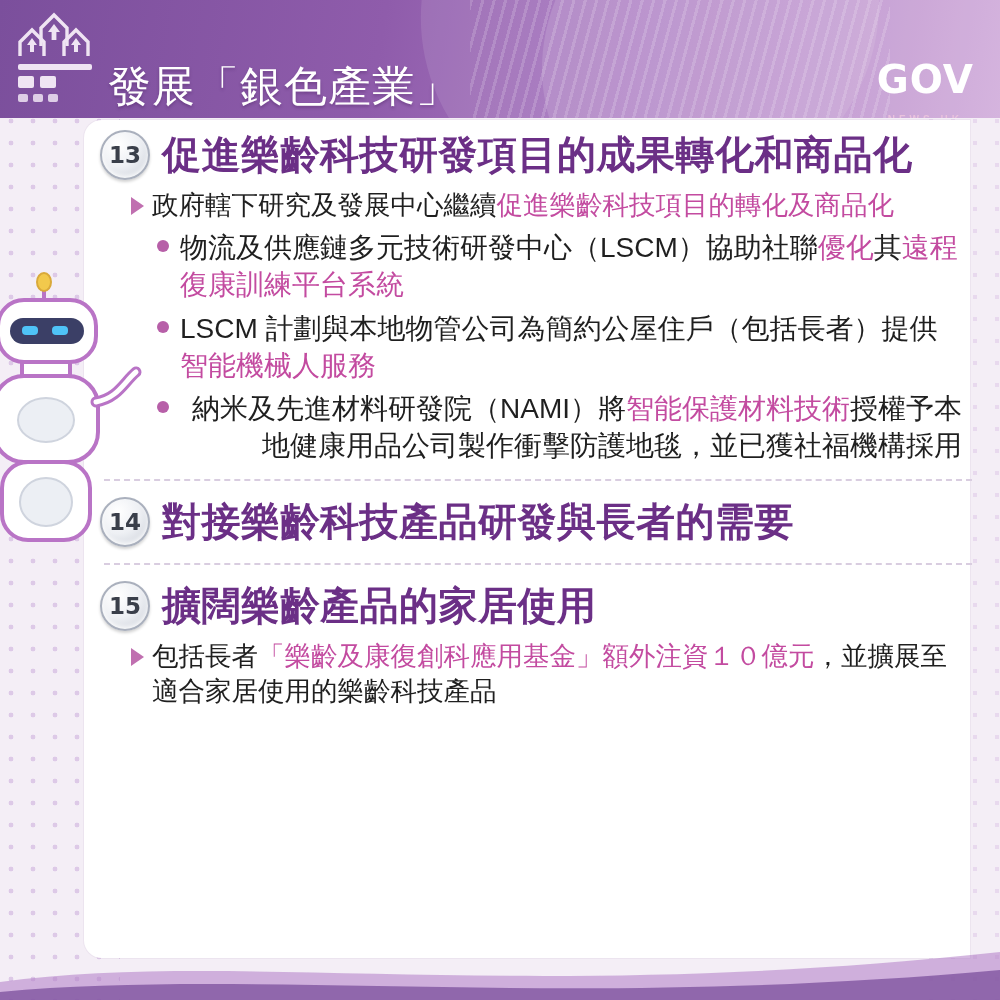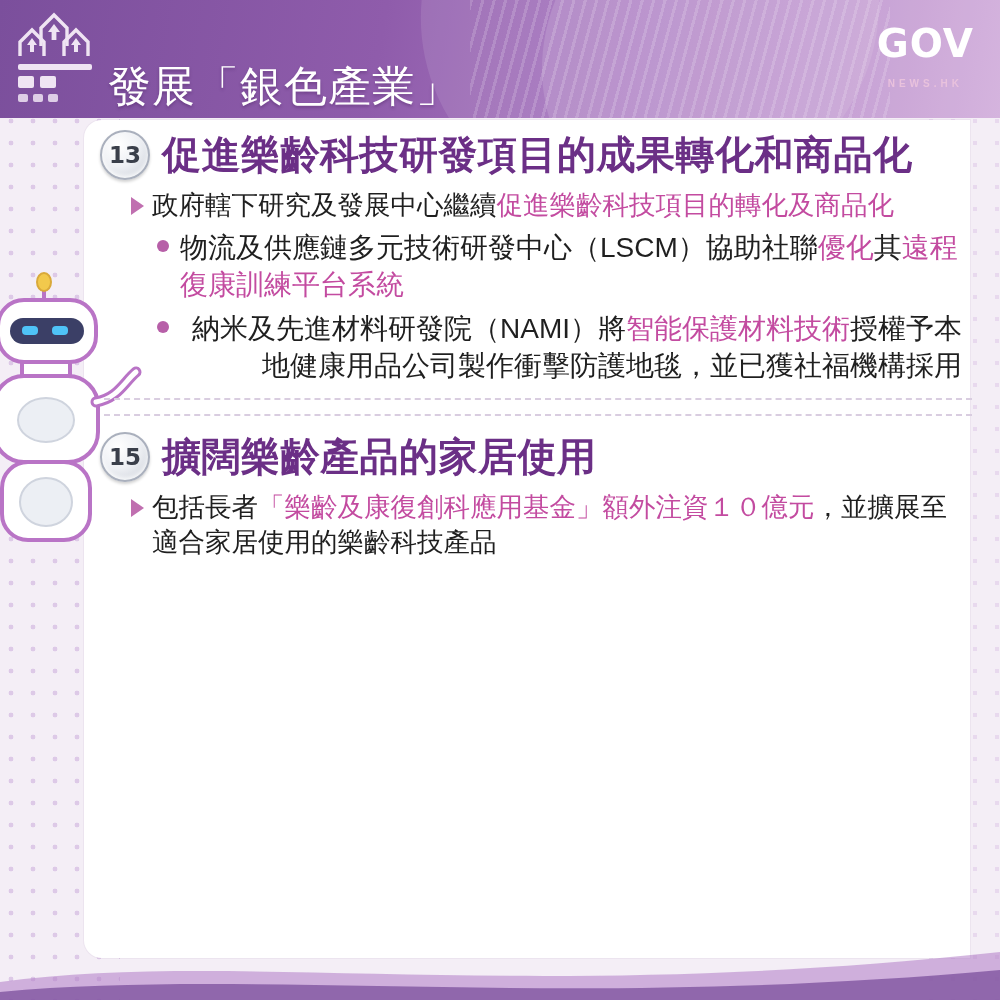--- a/index.html
+++ b/index.html
@@ -57,20 +57,21 @@
   }
 
   
   .logo-house{position:absolute;left:8px;top:12px;width:92px;height:96px;}
 
   
   .govlogo{position:absolute;right:26px;top:24px;text-align:center;line-height:1;}
   .govlogo .g1{
     font-size:39px;font-weight:bold;color:#ffffff;letter-spacing:1px;
     font-family:"DejaVu Sans",sans-serif;
+    margin-top:36px;
   }
   .govlogo .g2{
     font-size:10px;font-weight:bold;color:#e6b9d8;letter-spacing:4px;margin-top:16px;
     font-family:Liberation Sans, sans-serif;
   }
 
   
   .footer-swoosh{
     position:absolute;left:0;bottom:0;width:1000px;height:70px;overflow:hidden;
   }
@@ -210,30 +211,40 @@
             <i></i>
           </div>
           <div class="b-text"><span>政府轄下研究及發展中心繼續</span><span class="hl">促進樂齡科技項目的轉化及商品化</span></div>
         </div>
         <div class="b-row lvl2" style="padding-left: 52px;">
           <div class="mark-dot">
             <i></i>
           </div>
           <div class="b-text"><span>物流及供應鏈多元技術研發中心（LSCM）協助社聯</span><span class="hl">優化</span><span>其</span><span class="hl">遠程復康訓練平台系統</span></div>
         </div>
+        <div class="b-row lvl2" style="padding-left: 52px;">
+          <div class="mark-dot">
+            <i></i>
+          </div>
+          <div class="b-text"><span>LSCM 計劃與本地物管公司為簡約公屋住戶（包括長者）提供</span><span class="hl">智能機械人服務</span></div>
+        </div>
         <div class="b-row lvl2" style="padding-left: 52px; text-align: right;">
           <div class="mark-dot">
             <i></i>
           </div>
           <div class="b-text"><span>納米及先進材料研發院（NAMI）將</span><span class="hl">智能保護材料技術</span><span>授權予本地健康用品公司製作衝擊防護地毯，並已獲社福機構採用</span></div>
         </div>
       </div>
     </div>
     <div class="divider"></div>
     <div class="section">
+      <div class="sec-head">
+        <div class="num">14</div>
+        <div class="sec-title">對接樂齡科技產品研發與長者的需要</div>
+      </div>
     </div>
     <div class="divider"></div>
     <div class="section">
       <div class="sec-head">
         <div class="num">15</div>
         <div class="sec-title">擴闊樂齡產品的家居使用</div>
       </div>
       <div class="bullets">
         <div class="b-row" style="padding-left: 26px;">
           <div class="mark-tri">

